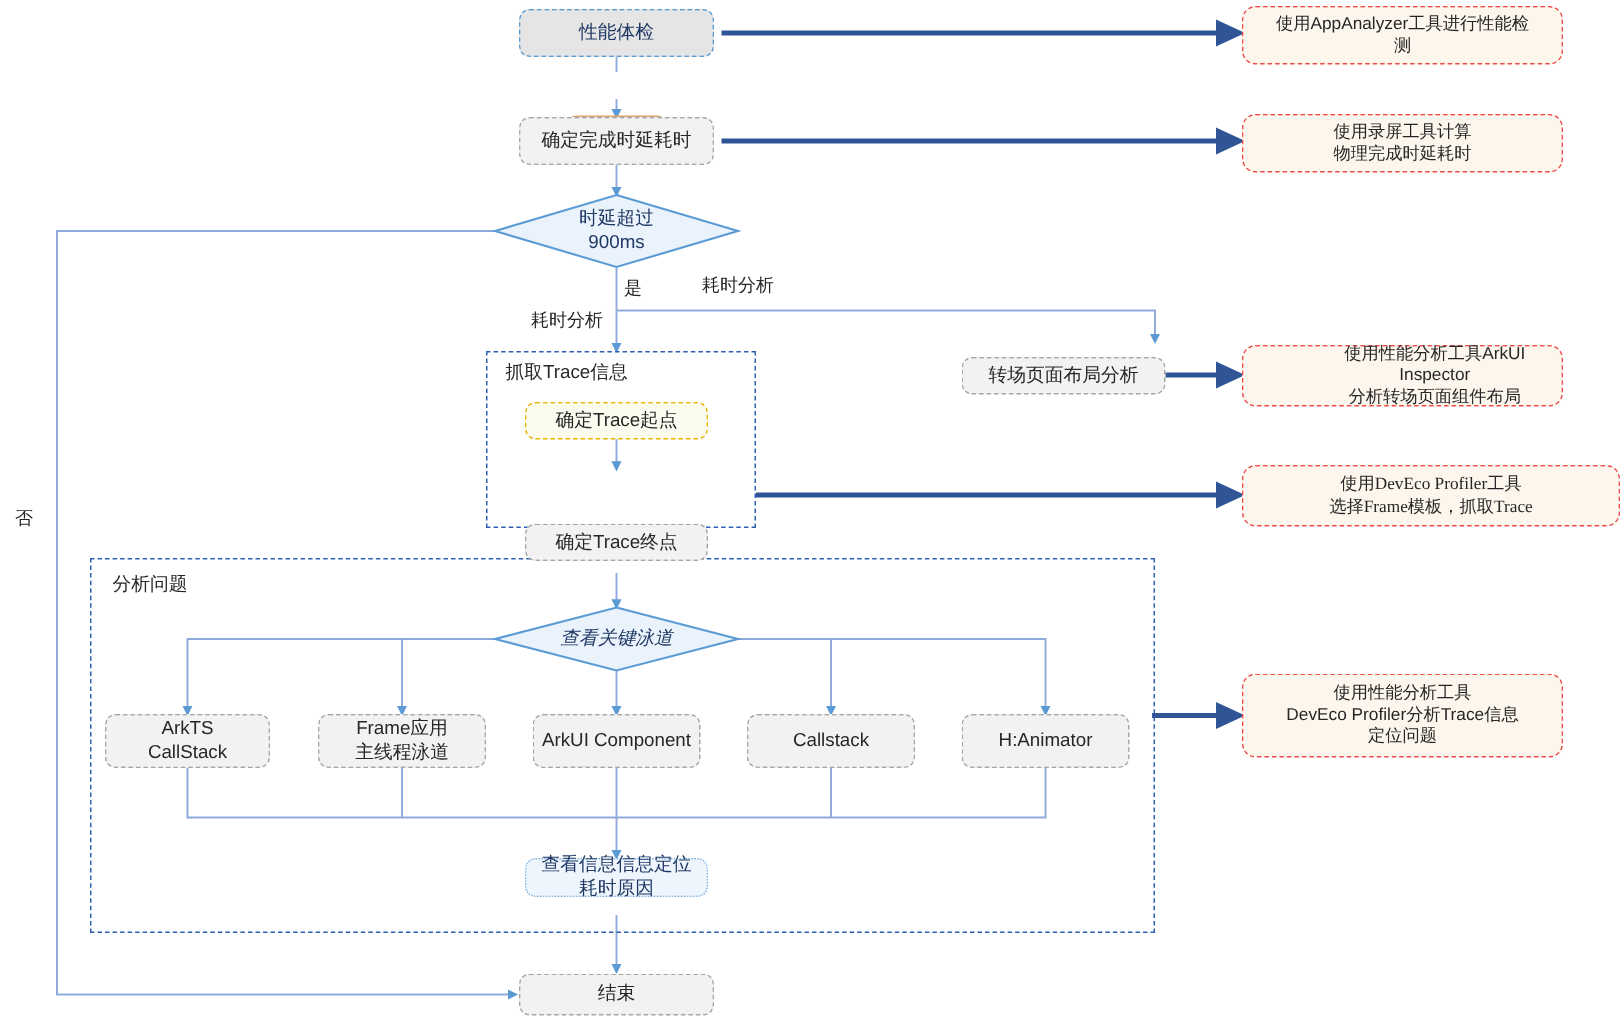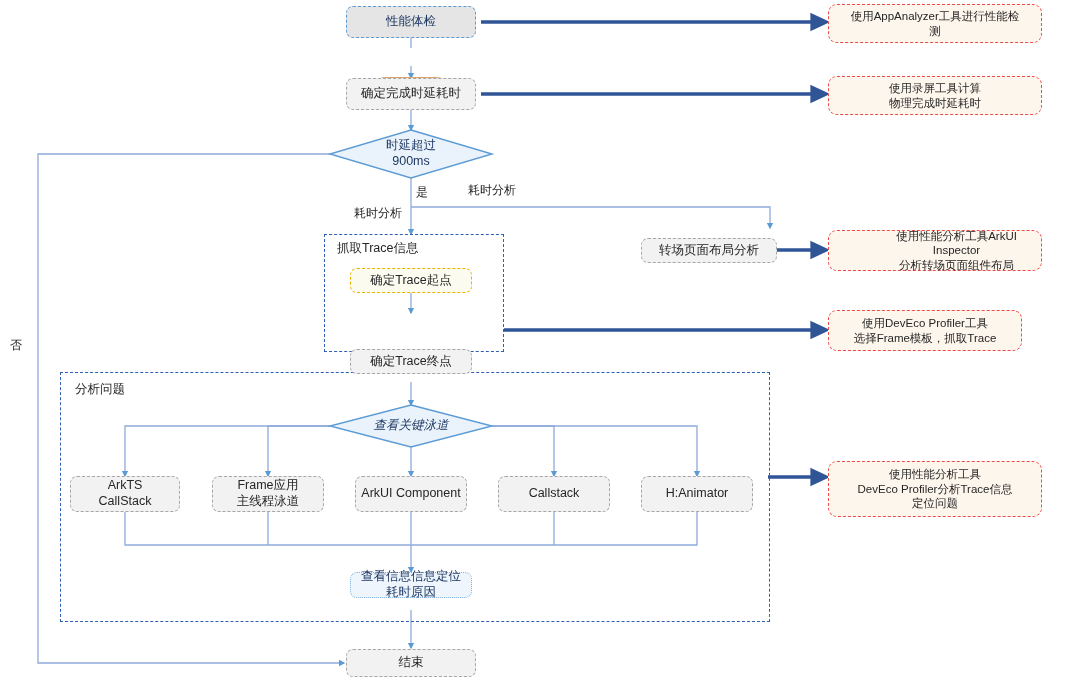--- a/index.html
+++ b/index.html
@@ -146,19 +146,19 @@
 耗时原因</div>
 
   <div class="node n-gray" style="left:346px;top:649px;width:130px;height:28px;">结束</div>
 
   <div class="node n-note" style="left:828px;top:4px;width:214px;height:39px;">使用AppAnalyzer工具进行性能检
 测</div>
   <div class="node n-note" style="left:828px;top:76px;width:214px;height:39px;">使用录屏工具计算
 物理完成时延耗时</div>
   <div class="node n-note" style="left:828px;top:230px;width:214px;height:41px;padding-left:43px;">使用性能分析工具ArkUI Inspector
 分析转场页面组件布局</div>
-  <div class="node n-note" style="left:828px;top:310px;width:194px;height:41px;">使用DevEco Profiler工具
+  <div class="node n-note" style="left:828px;top:310px;width:252px;height:41px;font-family:Liberation Serif, serif;">使用DevEco Profiler工具
 选择Frame模板，抓取Trace</div>
-  <div class="node n-note" style="left:828px;top:449px;width:214px;height:56px;margin-top:12px;">使用性能分析工具
+  <div class="node n-note" style="left:828px;top:449px;width:214px;height:56px;">使用性能分析工具
 DevEco Profiler分析Trace信息
 定位问题</div>
 
 </div>
 
 </body></html>

